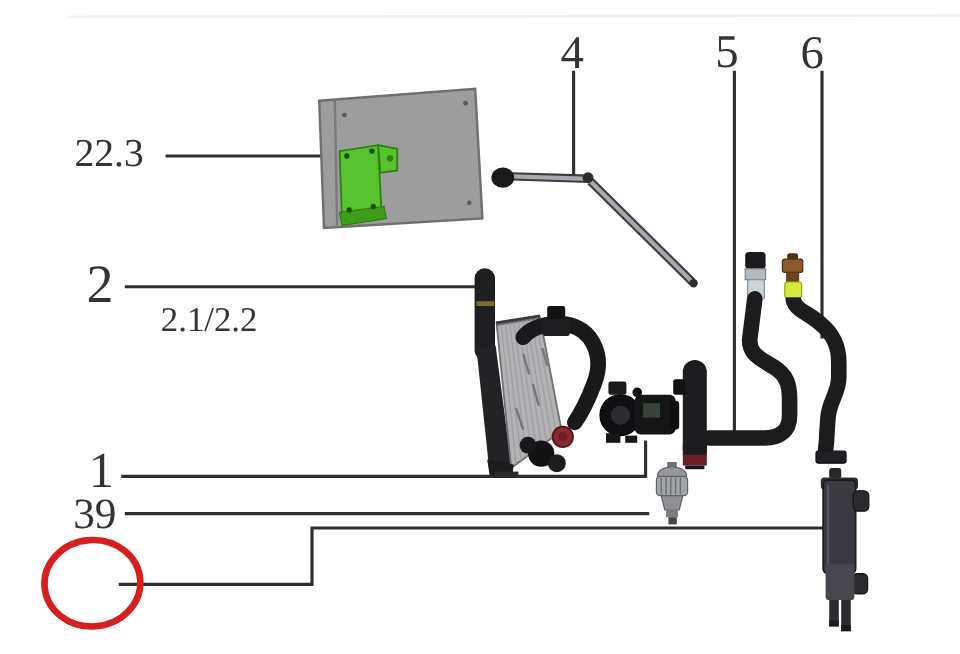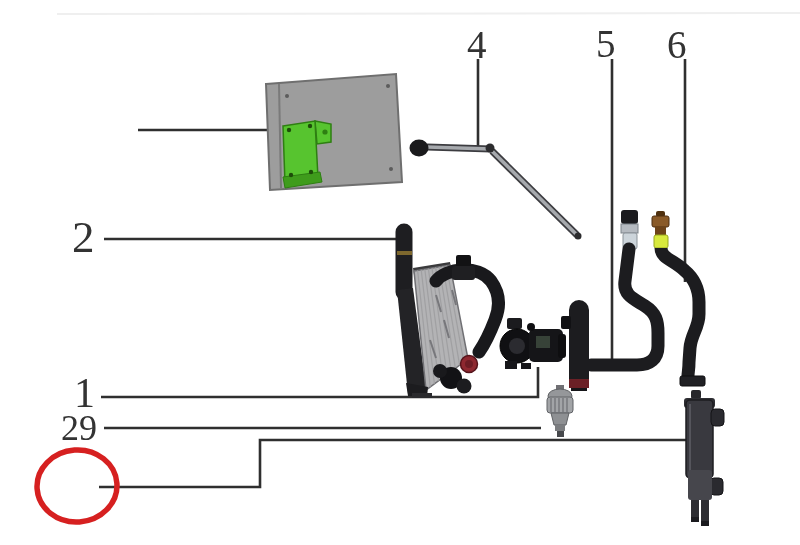--- a/index.html
+++ b/index.html
@@ -166,20 +166,22 @@
       <rect x="688" y="470" width="24" height="30" rx="3" fill="#46464c"></rect>
       <rect x="691" y="500" width="8" height="22" fill="#2c2c31"></rect>
       <rect x="701" y="500" width="8" height="26" fill="#2c2c31"></rect>
       <rect x="691" y="517" width="8" height="5" fill="#1a1a1e"></rect>
       <rect x="701" y="521" width="8" height="5" fill="#1a1a1e"></rect>
     </g>
 
     <ellipse cx="77" cy="486" rx="40" ry="36" fill="none" stroke-width="5.5" transform="rotate(-4 77 486)" stroke="#d62020"></ellipse>
   </svg>
 
+  <div class="part-label lbl-22-3">22.3</div>
   <div class="part-label lbl-2">2</div>
+  <div class="part-label lbl-21-22">2.1/2.2</div>
   <div class="part-label lbl-4">4</div>
   <div class="part-label lbl-5">5</div>
   <div class="part-label lbl-6">6</div>
   <div class="part-label lbl-1">1</div>
-  <div class="part-label lbl-29">29</div>
+  <div class="part-label lbl-29">39</div>
 
 </div>
 
 </body></html>

